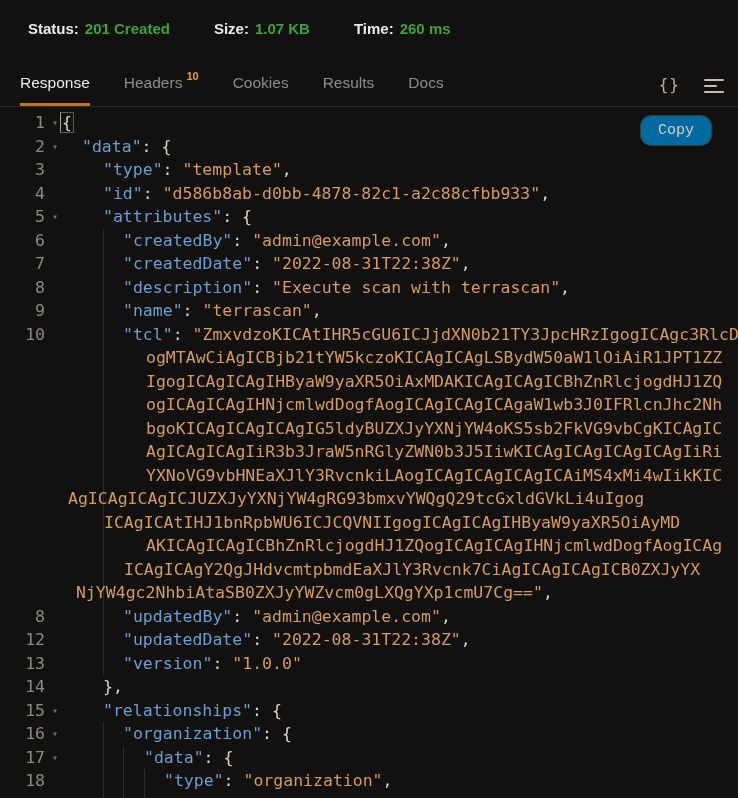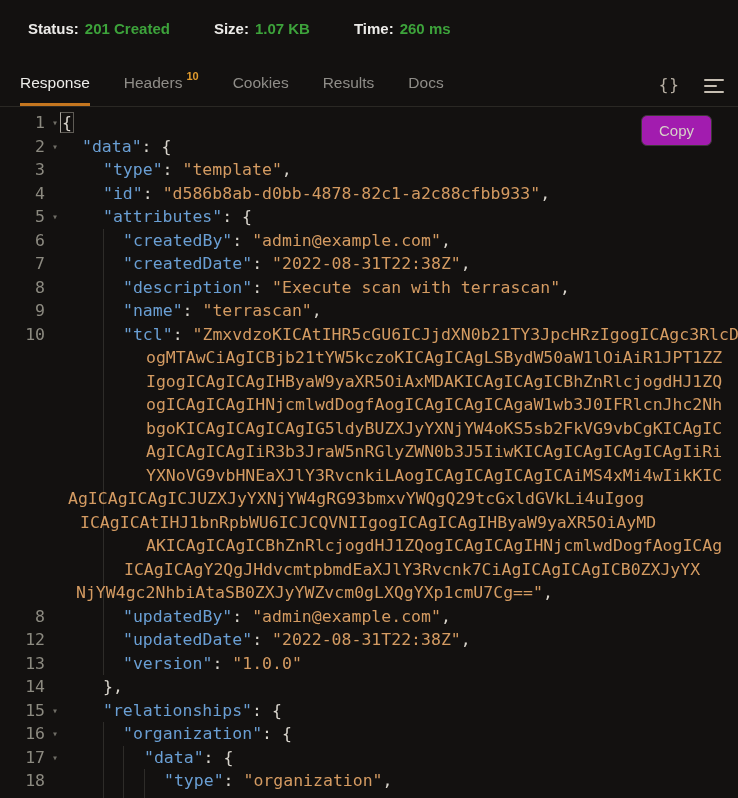--- a/index.html
+++ b/index.html
@@ -34,22 +34,22 @@
   .code-row{position:relative;height:23.5px;line-height:23.5px;white-space:pre;}
   .ln{position:absolute;left:0;top:0;width:45px;text-align:right;color:var(--ln);}
   .fold{position:absolute;left:48px;top:0;width:14px;color:#6f6d66;font-size:10px;line-height:23.5px;cursor:pointer;text-align:center;}
   .guide{position:absolute;top:0;bottom:0;width:1px;background:var(--guide);}
   .code-text{position:absolute;top:0;left:0;right:0;overflow:hidden;}
   .k{color:var(--key);}
   .s{color:var(--str);}
   .p{color:var(--punct);}
   .boxed{border:1px solid #5e5b55;border-left:1px solid #a9a69e;padding:0 1px;margin-left:-2px;}
 
-  .copy-btn{position:absolute;top:115px;right:26px;background:#a21caf;border:1px solid #3c3a36;
-    border-radius:6px;color:#d6d1c8;font-size:15px;font-family:Liberation Sans, sans-serif;
+  .copy-btn{position:absolute;top:115px;right:26px;background:#0369a1;border:1px solid #3c3a36;
+    border-radius:11px;color:#d6d1c8;font-size:15px;font-family:Liberation Mono, monospace;
     padding:6px 17px;cursor:pointer;}
 </style>
 </head>
 <body>
 
 <div class="status-bar">
   <span><span class="lbl">Status:</span><span class="val">201 Created</span></span>
   <span><span class="lbl">Size:</span><span class="val">1.07 KB</span></span>
   <span><span class="lbl">Time:</span><span class="val">260 ms</span></span>
 </div>
@@ -94,21 +94,21 @@
     <div class="code-row"><span class="ln">8</span><span class="guide" style="left: 103px;"></span><span class="code-text" style="padding-left: 123px;"><span class="k">"description"</span><span class="p">: </span><span class="s">"Execute scan with terrascan"</span><span class="p">,</span></span></div>
     <div class="code-row"><span class="ln">9</span><span class="guide" style="left: 103px;"></span><span class="code-text" style="padding-left: 123px;"><span class="k">"name"</span><span class="p">: </span><span class="s">"terrascan"</span><span class="p">,</span></span></div>
     <div class="code-row"><span class="ln">10</span><span class="guide" style="left: 103px;"></span><span class="code-text" style="padding-left: 123px;"><span class="k">"tcl"</span><span class="p">: </span><span class="s">"ZmxvdzoKICAtIHR5cGU6ICJjdXN0b21TY3JpcHRzIgogICAgc3RlcD</span></span></div>
     <div class="code-row"><span class="guide" style="left: 103px;"></span><span class="code-text" style="padding-left: 146px;"><span class="s">ogMTAwCiAgICBjb21tYW5kczoKICAgICAgLSBydW50aW1lOiAiR1JPT1ZZ</span></span></div>
     <div class="code-row"><span class="guide" style="left: 103px;"></span><span class="code-text" style="padding-left: 146px;"><span class="s">IgogICAgICAgIHByaW9yaXR5OiAxMDAKICAgICAgICBhZnRlcjogdHJ1ZQ</span></span></div>
     <div class="code-row"><span class="guide" style="left: 103px;"></span><span class="code-text" style="padding-left: 146px;"><span class="s">ogICAgICAgIHNjcmlwdDogfAogICAgICAgICAgaW1wb3J0IFRlcnJhc2Nh</span></span></div>
     <div class="code-row"><span class="guide" style="left: 103px;"></span><span class="code-text" style="padding-left: 146px;"><span class="s">bgoKICAgICAgICAgIG5ldyBUZXJyYXNjYW4oKS5sb2FkVG9vbCgKICAgIC</span></span></div>
     <div class="code-row"><span class="guide" style="left: 103px;"></span><span class="code-text" style="padding-left: 146px;"><span class="s">AgICAgICAgIiR3b3JraW5nRGlyZWN0b3J5IiwKICAgICAgICAgICAgIiRi</span></span></div>
     <div class="code-row"><span class="guide" style="left: 103px;"></span><span class="code-text" style="padding-left: 146px;"><span class="s">YXNoVG9vbHNEaXJlY3RvcnkiLAogICAgICAgICAgICAiMS4xMi4wIikKIC</span></span></div>
     <div class="code-row"><span class="guide" style="left: 103px;"></span><span class="code-text" style="padding-left: 68px;"><span class="s">AgICAgICAgICJUZXJyYXNjYW4gRG93bmxvYWQgQ29tcGxldGVkLi4uIgog</span></span></div>
-    <div class="code-row"><span class="guide" style="left: 103px;"></span><span class="code-text" style="padding-left: 80px;"><span class="s">ICAgICAtIHJ1bnRpbWU6ICJCQVNIIgogICAgICAgIHByaW9yaXR5OiAyMD</span></span></div>
+    <div class="code-row"><span class="guide" style="left: 103px;"></span><span class="code-text" style="padding-left: 104px;"><span class="s">ICAgICAtIHJ1bnRpbWU6ICJCQVNIIgogICAgICAgIHByaW9yaXR5OiAyMD</span></span></div>
     <div class="code-row"><span class="guide" style="left: 103px;"></span><span class="code-text" style="padding-left: 146px;"><span class="s">AKICAgICAgICBhZnRlcjogdHJ1ZQogICAgICAgIHNjcmlwdDogfAogICAg</span></span></div>
     <div class="code-row"><span class="guide" style="left: 103px;"></span><span class="code-text" style="padding-left: 116px; margin-left: 8px;"><span class="s">ICAgICAgY2QgJHdvcmtpbmdEaXJlY3Rvcnk7CiAgICAgICAgICB0ZXJyYX</span></span></div>
     <div class="code-row"><span class="guide" style="left: 103px;"></span><span class="code-text" style="padding-left: 76px;"><span class="s">NjYW4gc2NhbiAtaSB0ZXJyYWZvcm0gLXQgYXp1cmU7Cg=="</span><span class="p">,</span></span></div>
     <div class="code-row"><span class="ln">8</span><span class="guide" style="left: 103px;"></span><span class="code-text" style="padding-left: 123px;"><span class="k">"updatedBy"</span><span class="p">: </span><span class="s">"admin@example.com"</span><span class="p">,</span></span></div>
     <div class="code-row"><span class="ln">12</span><span class="guide" style="left: 103px;"></span><span class="code-text" style="padding-left: 123px;"><span class="k">"updatedDate"</span><span class="p">: </span><span class="s">"2022-08-31T22:38Z"</span><span class="p">,</span></span></div>
     <div class="code-row"><span class="ln">13</span><span class="guide" style="left: 103px;"></span><span class="code-text" style="padding-left: 123px;"><span class="k">"version"</span><span class="p">: </span><span class="s">"1.0.0"</span></span></div>
     <div class="code-row"><span class="ln">14</span><span class="code-text" style="padding-left: 103px;"><span class="p">},</span></span></div>
     <div class="code-row"><span class="ln">15</span><span class="fold">▾</span><span class="code-text" style="padding-left: 103px;"><span class="k">"relationships"</span><span class="p">: {</span></span></div>
     <div class="code-row"><span class="ln">16</span><span class="fold">▾</span><span class="guide" style="left: 103px;"></span><span class="code-text" style="padding-left: 123px;"><span class="k">"organization"</span><span class="p">: {</span></span></div>
     <div class="code-row"><span class="ln">17</span><span class="fold">▾</span><span class="guide" style="left: 103px;"></span><span class="guide" style="left: 123px;"></span><span class="code-text" style="padding-left: 144px;"><span class="k">"data"</span><span class="p">: {</span></span></div>

